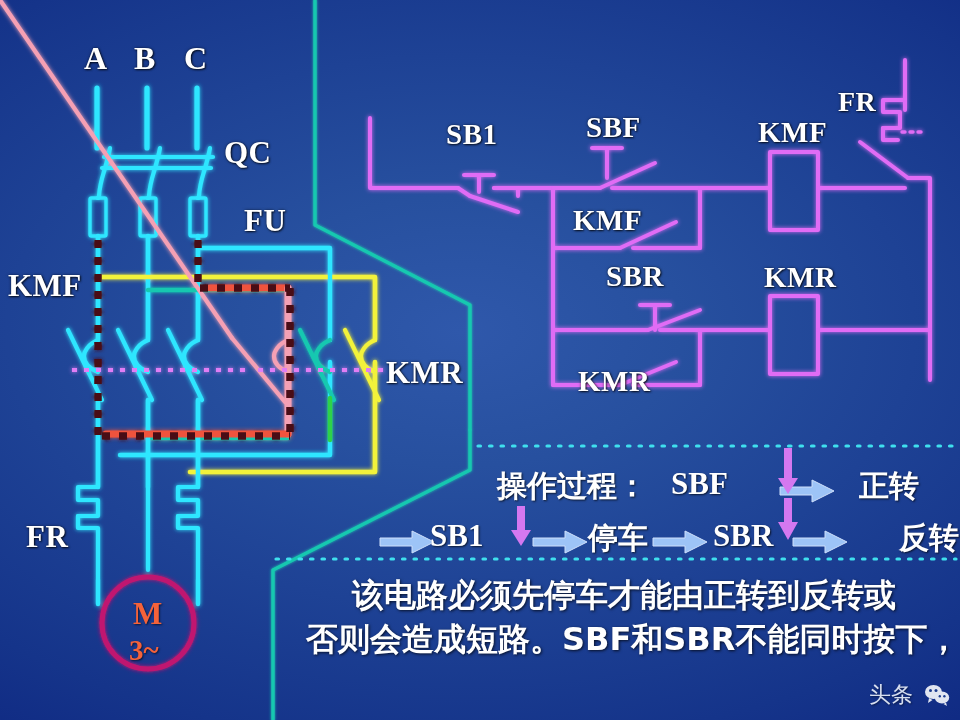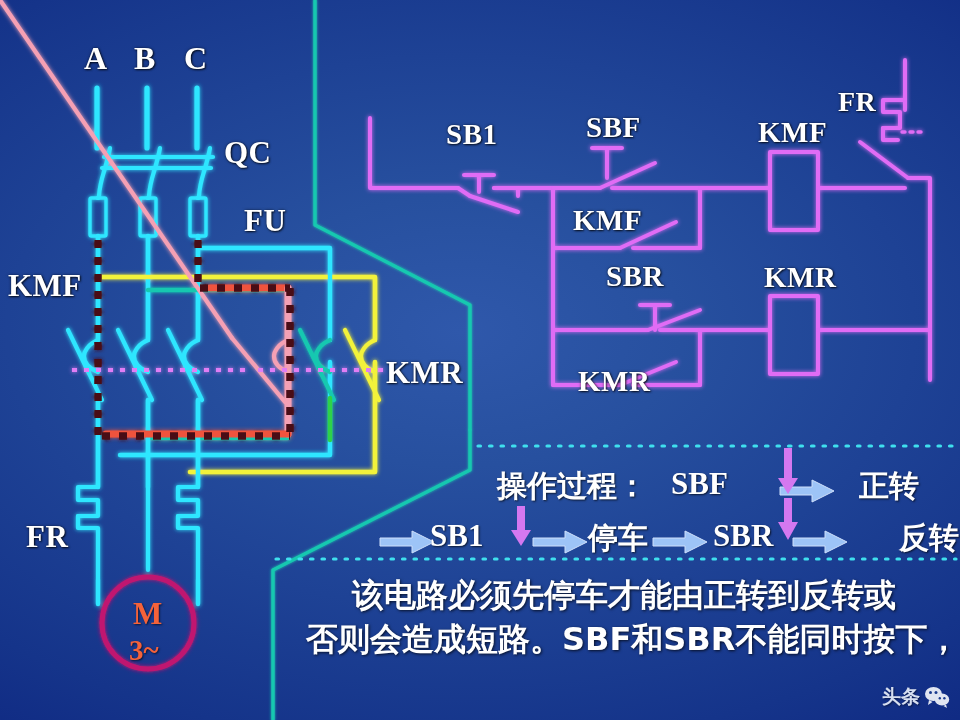--- a/index.html
+++ b/index.html
@@ -24,23 +24,23 @@
   }
   .lbl-lat{font-family:"Liberation Serif", serif;}
   .cn{font-family:"DejaVu Sans", sans-serif;font-weight:bold;}
   .motor-lbl{
     position:absolute;color:#f4623a;font-weight:bold;
     font-family:"Liberation Serif", serif;
     text-shadow:1px 1px 2px rgba(0,0,0,.6);
   }
   .wm{
     position:absolute;right:12px;bottom:10px;
-    display:flex;align-items:center;gap:8px;
+    display:flex;align-items:center;gap:15px;
     color:#e8eef9;opacity:.92;
-    font-family:"DejaVu Sans", sans-serif;font-weight:bold;font-size:19px;
+    font-family:"DejaVu Sans", sans-serif;font-weight:normal;font-size:22px;
     text-shadow:1px 1px 2px rgba(0,0,0,.5);
   }
   .wm .wx{
     display:inline-block;width:26px;height:22px;position:relative;margin:0 -2px 0 -4px;
   }
   .seq-txt{
     position:absolute;color:#ffffff;font-weight:bold;
     text-shadow:1px 1px 2px rgba(0,0,0,.7);white-space:nowrap;
   }
   .note{

